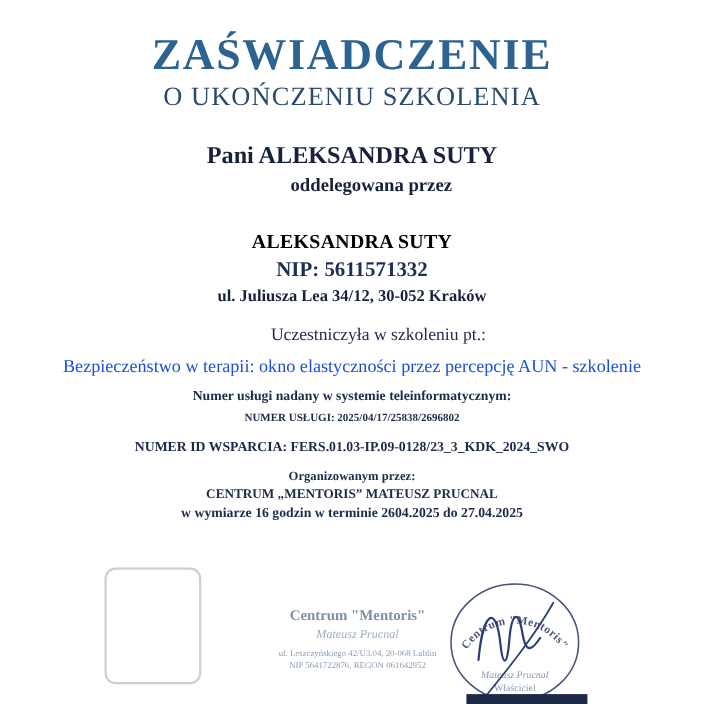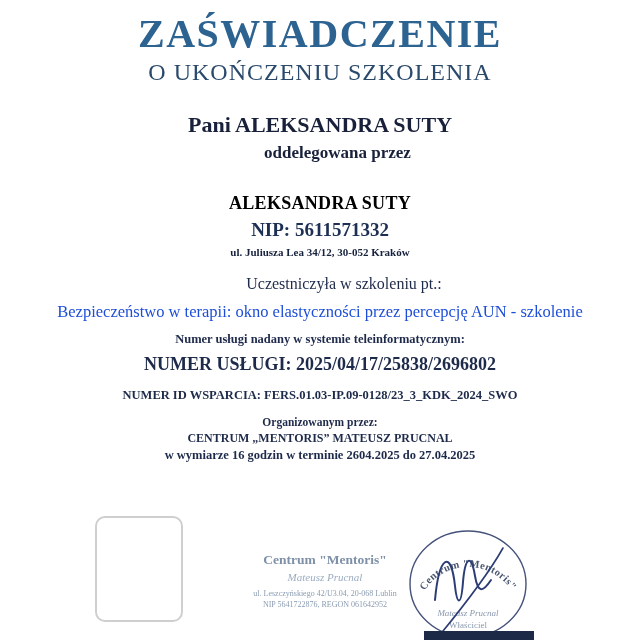--- a/index.html
+++ b/index.html
@@ -1,29 +1,29 @@
 <!DOCTYPE html>
 <html><head>
 <meta charset="utf-8">
 <style>
   html,body{margin:0;padding:0;background:#ffffff;}
   .page{position:relative;width:640px;height:640px;margin:0 auto;background:#ffffff;
         font-family:"Liberation Serif",serif;color:#1e2a4a;overflow:hidden;}
   .line{text-align:center;}
-  .title{padding-top:10px;font-size:40px;font-weight:700;color:#2d6391;letter-spacing:1.5px;}
+  .title{padding-top:26px;font-size:40px;font-weight:700;color:#2d6391;letter-spacing:1.5px;}
   .subtitle{margin-top:2px;font-size:24px;font-weight:400;color:#2b4a6b;letter-spacing:1px;}
   .recipient{margin-top:26px;font-size:22px;font-weight:700;color:#18203a;}
   .delegated{margin-top:5px;font-size:17px;font-weight:700;color:#18203a;padding-left:35px;}
   .company{margin-top:30px;font-size:18px;font-weight:700;color:#000000;letter-spacing:.3px;}
   .nip{margin-top:5px;font-size:19px;font-weight:700;color:#1d3054;}
-  .address{margin-top:5px;font-size:11px;font-weight:700;color:#16213c;}
+  .address{margin-top:5px;font-size:15px;font-weight:700;color:#16213c;}
   .participation{margin-top:17px;font-size:16px;color:#1e2a4a;padding-left:48px;}
   .training{margin:5px auto 0;max-width:552px;font-size:16.5px;line-height:1.75;color:#1d4ed8;}
   .service-label{margin-top:5px;font-size:12.5px;font-weight:700;}
-  .service-number{margin-top:7px;font-size:18px;font-weight:700;}
+  .service-number{margin-top:7px;font-size:10px;font-weight:700;}
   .support-id{margin-top:13px;font-size:12.5px;font-weight:700;}
   .organized-label{margin-top:13px;font-size:11.5px;font-weight:700;}
   .organizer{margin-top:3px;font-size:12px;font-weight:700;}
   .duration{margin-top:2px;font-size:12.5px;font-weight:700;}
   .form-line{margin-top:2px;font-size:12.5px;font-weight:700;}
   .placeholder-box{position:absolute;left:95px;top:516px;width:84px;height:102px;
                    border:2px solid #cfcfcf;border-radius:10px;background:#fff;}
   .ref-number{position:absolute;left:95px;top:644px;width:92px;font-size:11.5px;color:#2a2a2a;
               border-bottom:1px solid #9a9a9a;padding-bottom:3px;}
   .stamp-left{position:absolute;left:220px;top:552px;width:210px;text-align:center;}

